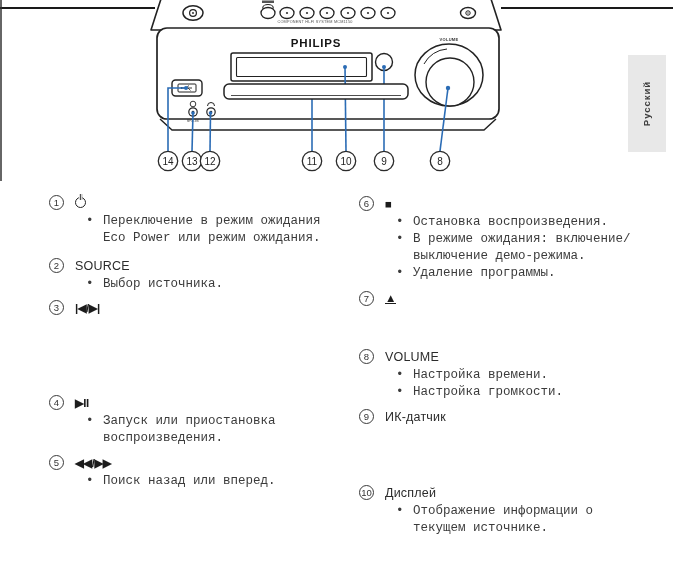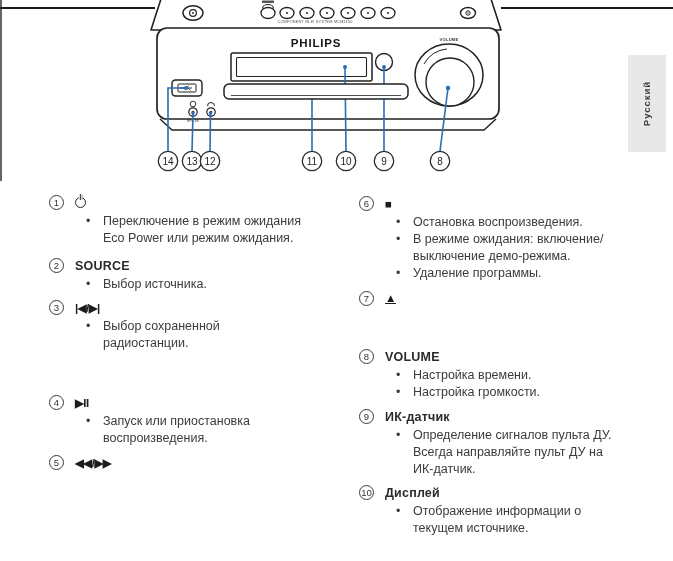--- a/index.html
+++ b/index.html
@@ -22,24 +22,24 @@
   
   .item{position:absolute;width:300px;}
   .col-left .item, .item.col-l{left:49px;}
   .item.col-r{left:359px;}
   .item-head{display:flex;align-items:center;gap:11px;height:17px;}
   .num{
     width:15px;height:15px;box-sizing:border-box;border:1.2px solid #3a3a3a;
     border-radius:50%;font-size:9.5px;line-height:1;color:#333;
     display:flex;align-items:center;justify-content:center;flex:0 0 15px;
   }
-  .head-word{font-weight:bold;font-size:12.5px;color:#2b2b2b;letter-spacing:.2px;}
+  .head-word{font-weight:normal;font-size:12.5px;color:#2b2b2b;letter-spacing:.2px;}
   .head-sym{font-weight:bold;font-size:11.5px;color:#1c1c1c;letter-spacing:-.5px;}
   .eject-underline{display:inline-block;line-height:10px;border-bottom:1.6px solid #1c1c1c;}
-  .bullets{margin:2px 0 0 0;padding:0 0 0 54px;list-style:none;}
+  .bullets{margin:2px 0 0 0;padding:0 0 0 54px;list-style:none;font-family:Liberation Mono, monospace;}
   .bullets li{
     position:relative;font-size:12.5px;line-height:17px;color:#3b3b3b;
     white-space:pre-line;width:250px;
   }
   .bullets li::before{content:"\2022";position:absolute;left:-17px;color:#3b3b3b;}
   
   .power-icon{display:inline-block;width:9px;height:9px;border:1.6px solid #222;
     border-radius:50%;position:relative;top:1px;}
   .power-icon::before{content:"";position:absolute;left:50%;top:-4px;
     transform:translateX(-50%);width:1.6px;height:6px;background:#222;
@@ -194,42 +194,41 @@
     <li>Выбор источника.</li>
   </ul>
 </div>
 
 <div class="item col-l" style="top:299px">
   <div class="item-head">
     <span class="num">3</span>
     <span class="head-sym">|◀/▶|</span>
   </div>
   <ul class="bullets">
-    <li>Выбор сохраненной
-радиостанции.</li>
   </ul>
 </div>
 
 <div class="item col-l" style="top:394px">
   <div class="item-head">
     <span class="num">4</span>
     <span class="head-sym">▶II</span>
   </div>
   <ul class="bullets">
     <li>Запуск или приостановка
 воспроизведения.</li>
   </ul>
 </div>
 
 <div class="item col-l" style="top:454px">
   <div class="item-head">
     <span class="num">5</span>
     <span class="head-sym">◀◀/▶▶</span>
   </div>
   <ul class="bullets">
+    <li>Поиск назад или вперед.</li>
   </ul>
 </div>
 
 <div class="item col-r" style="top:195px">
   <div class="item-head">
     <span class="num">6</span>
     <span class="head-sym">■</span>
   </div>
   <ul class="bullets">
     <li>Остановка воспроизведения.</li>
@@ -255,25 +254,20 @@
     <li>Настройка времени.</li>
     <li>Настройка громкости.</li>
   </ul>
 </div>
 
 <div class="item col-r" style="top:408px">
   <div class="item-head">
     <span class="num">9</span>
     <span class="head-word">ИК-датчик</span>
   </div>
-  <ul class="bullets">
-    <li>Определение сигналов пульта ДУ.
-Всегда направляйте пульт ДУ на
-ИК-датчик.</li>
-  </ul>
 </div>
 
 <div class="item col-r" style="top:484px">
   <div class="item-head">
     <span class="num">10</span>
     <span class="head-word">Дисплей</span>
   </div>
   <ul class="bullets">
     <li>Отображение информации о
 текущем источнике.</li>

